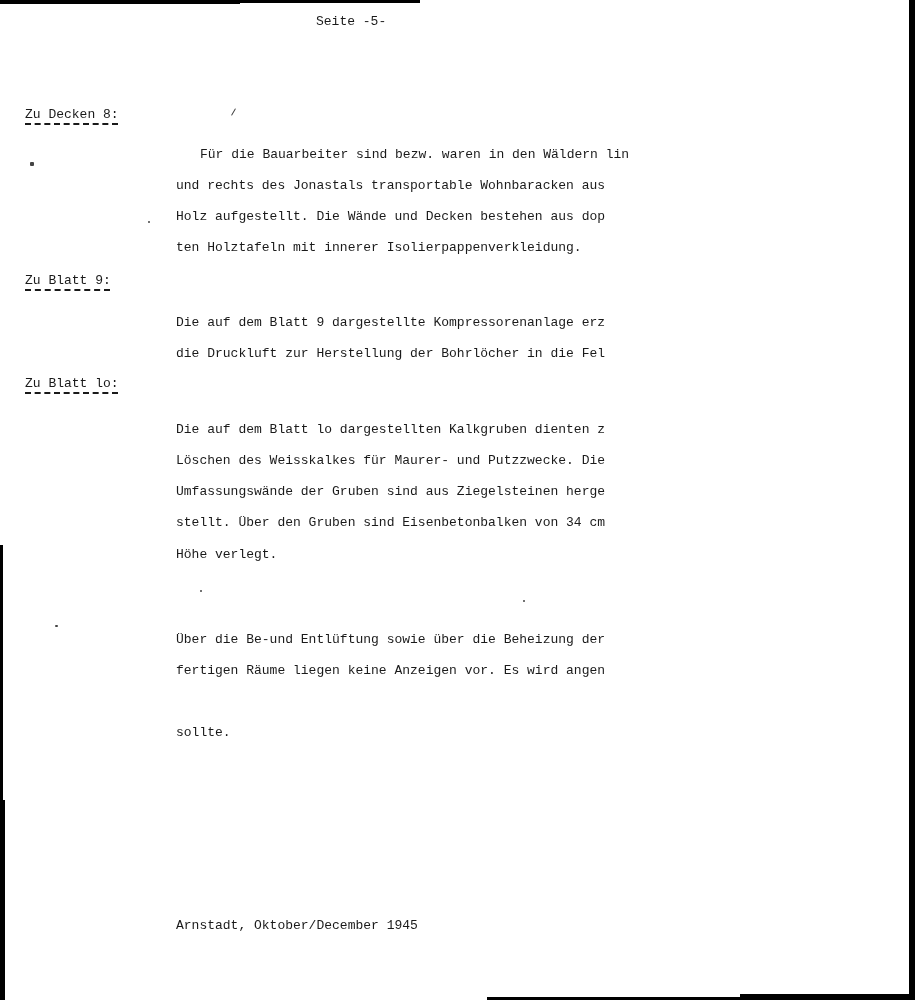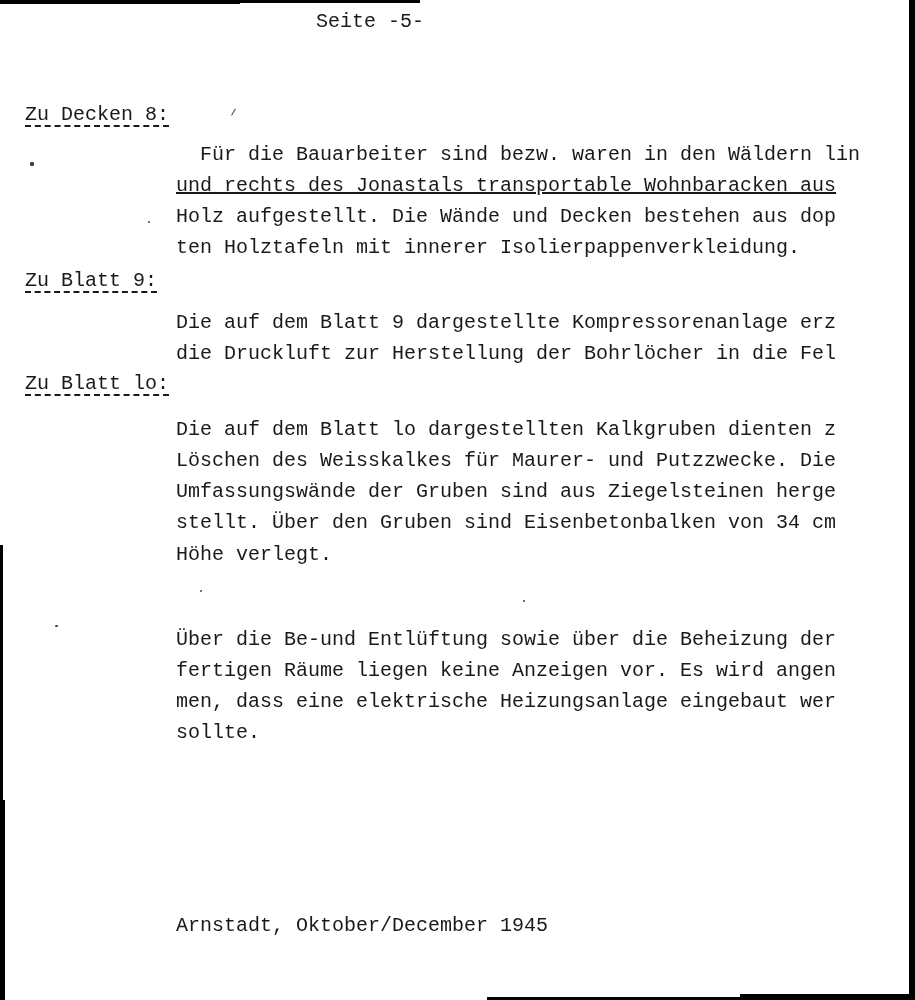--- a/index.html
+++ b/index.html
@@ -4,21 +4,21 @@
 <style>
   html, body { margin: 0; padding: 0; }
   body {
     width: 915px; height: 1000px; position: relative; overflow: hidden;
     background: #ffffff;
     font-family: "Liberation Mono", "DejaVu Sans Mono", monospace;
     color: #1a1a1a;
   }
   .page { position: absolute; inset: 0; }
   .line {
-    position: absolute; white-space: pre; font-size: 20px; line-height: 20px;
+    position: absolute; white-space: pre; font-size: 13px; line-height: 20px;
     letter-spacing: 0px;
   }
   .heading { left: 25px; }
   .heading span.t { text-decoration: underline dashed; text-underline-offset: 5px; text-decoration-thickness: 1.5px; }
   .body-line { left: 176px; }
   .page-title { left: 316px; top: 12px; }
   .footer-line { left: 176px; top: 916px; }
   
   .edge-top { position:absolute; left:0; top:0; height:3px; width:420px; background:#000; }
   .edge-top2 { position:absolute; left:0; top:3px; height:1px; width:240px; background:#000; }
@@ -46,35 +46,34 @@
   <div class="speck" style="left:233px;top:108px;width:1px;height:8px;transform:rotate(30deg);"></div>
   <div class="speck" style="left:148px;top:221px;"></div>
   <div class="speck" style="left:55px;top:625px;width:3px;"></div>
   <div class="speck" style="left:523px;top:600px;"></div>
   <div class="speck" style="left:200px;top:590px;"></div>
 
   <div class="line page-title">Seite -5-</div>
 
   <div class="line heading" style="top:105px;"><span class="t">Zu Decken 8:</span></div>
   <div class="line body-line" style="top:145px;margin-left:24px;">Für die Bauarbeiter sind bezw. waren in den Wäldern lin</div>
-  <div class="line body-line" style="top:176px;text-decoration:underline;">und rechts des Jonastals transportable Wohnbaracken aus</div>
+  <div class="line body-line" style="top:176px;">und rechts des Jonastals transportable Wohnbaracken aus</div>
   <div class="line body-line" style="top:207px;">Holz aufgestellt. Die Wände und Decken bestehen aus dop</div>
   <div class="line body-line" style="top:238px;">ten Holztafeln mit innerer Isolierpappenverkleidung.</div>
 
   <div class="line heading" style="top:271px;"><span class="t">Zu Blatt 9:</span></div>
   <div class="line body-line" style="top:313px;">Die auf dem Blatt 9 dargestellte Kompressorenanlage erz</div>
   <div class="line body-line" style="top:344px;">die Druckluft zur Herstellung der Bohrlöcher in die Fel</div>
 
   <div class="line heading" style="top:374px;"><span class="t">Zu Blatt lo:</span></div>
   <div class="line body-line" style="top:420px;text-align:center;">Die auf dem Blatt lo dargestellten Kalkgruben dienten z</div>
   <div class="line body-line" style="top:451px;">Löschen des Weisskalkes für Maurer- und Putzzwecke. Die</div>
   <div class="line body-line" style="top:482px;">Umfassungswände der Gruben sind aus Ziegelsteinen herge</div>
   <div class="line body-line" style="top:513px;">stellt. Über den Gruben sind Eisenbetonbalken von 34 cm</div>
   <div class="line body-line" style="top:545px;">Höhe verlegt.</div>
 
   <div class="line body-line" style="top:630px;">Über die Be-und Entlüftung sowie über die Beheizung der</div>
   <div class="line body-line" style="top:661px;">fertigen Räume liegen keine Anzeigen vor. Es wird angen</div>
-  <div class="line body-line" style="top:692px;">men, dass eine elektrische Heizungsanlage eingebaut wer</div>
   <div class="line body-line" style="top:723px;">sollte.</div>
 
   <div class="line footer-line">Arnstadt, Oktober/December 1945</div>
 
 </div>
 
 </body></html>

